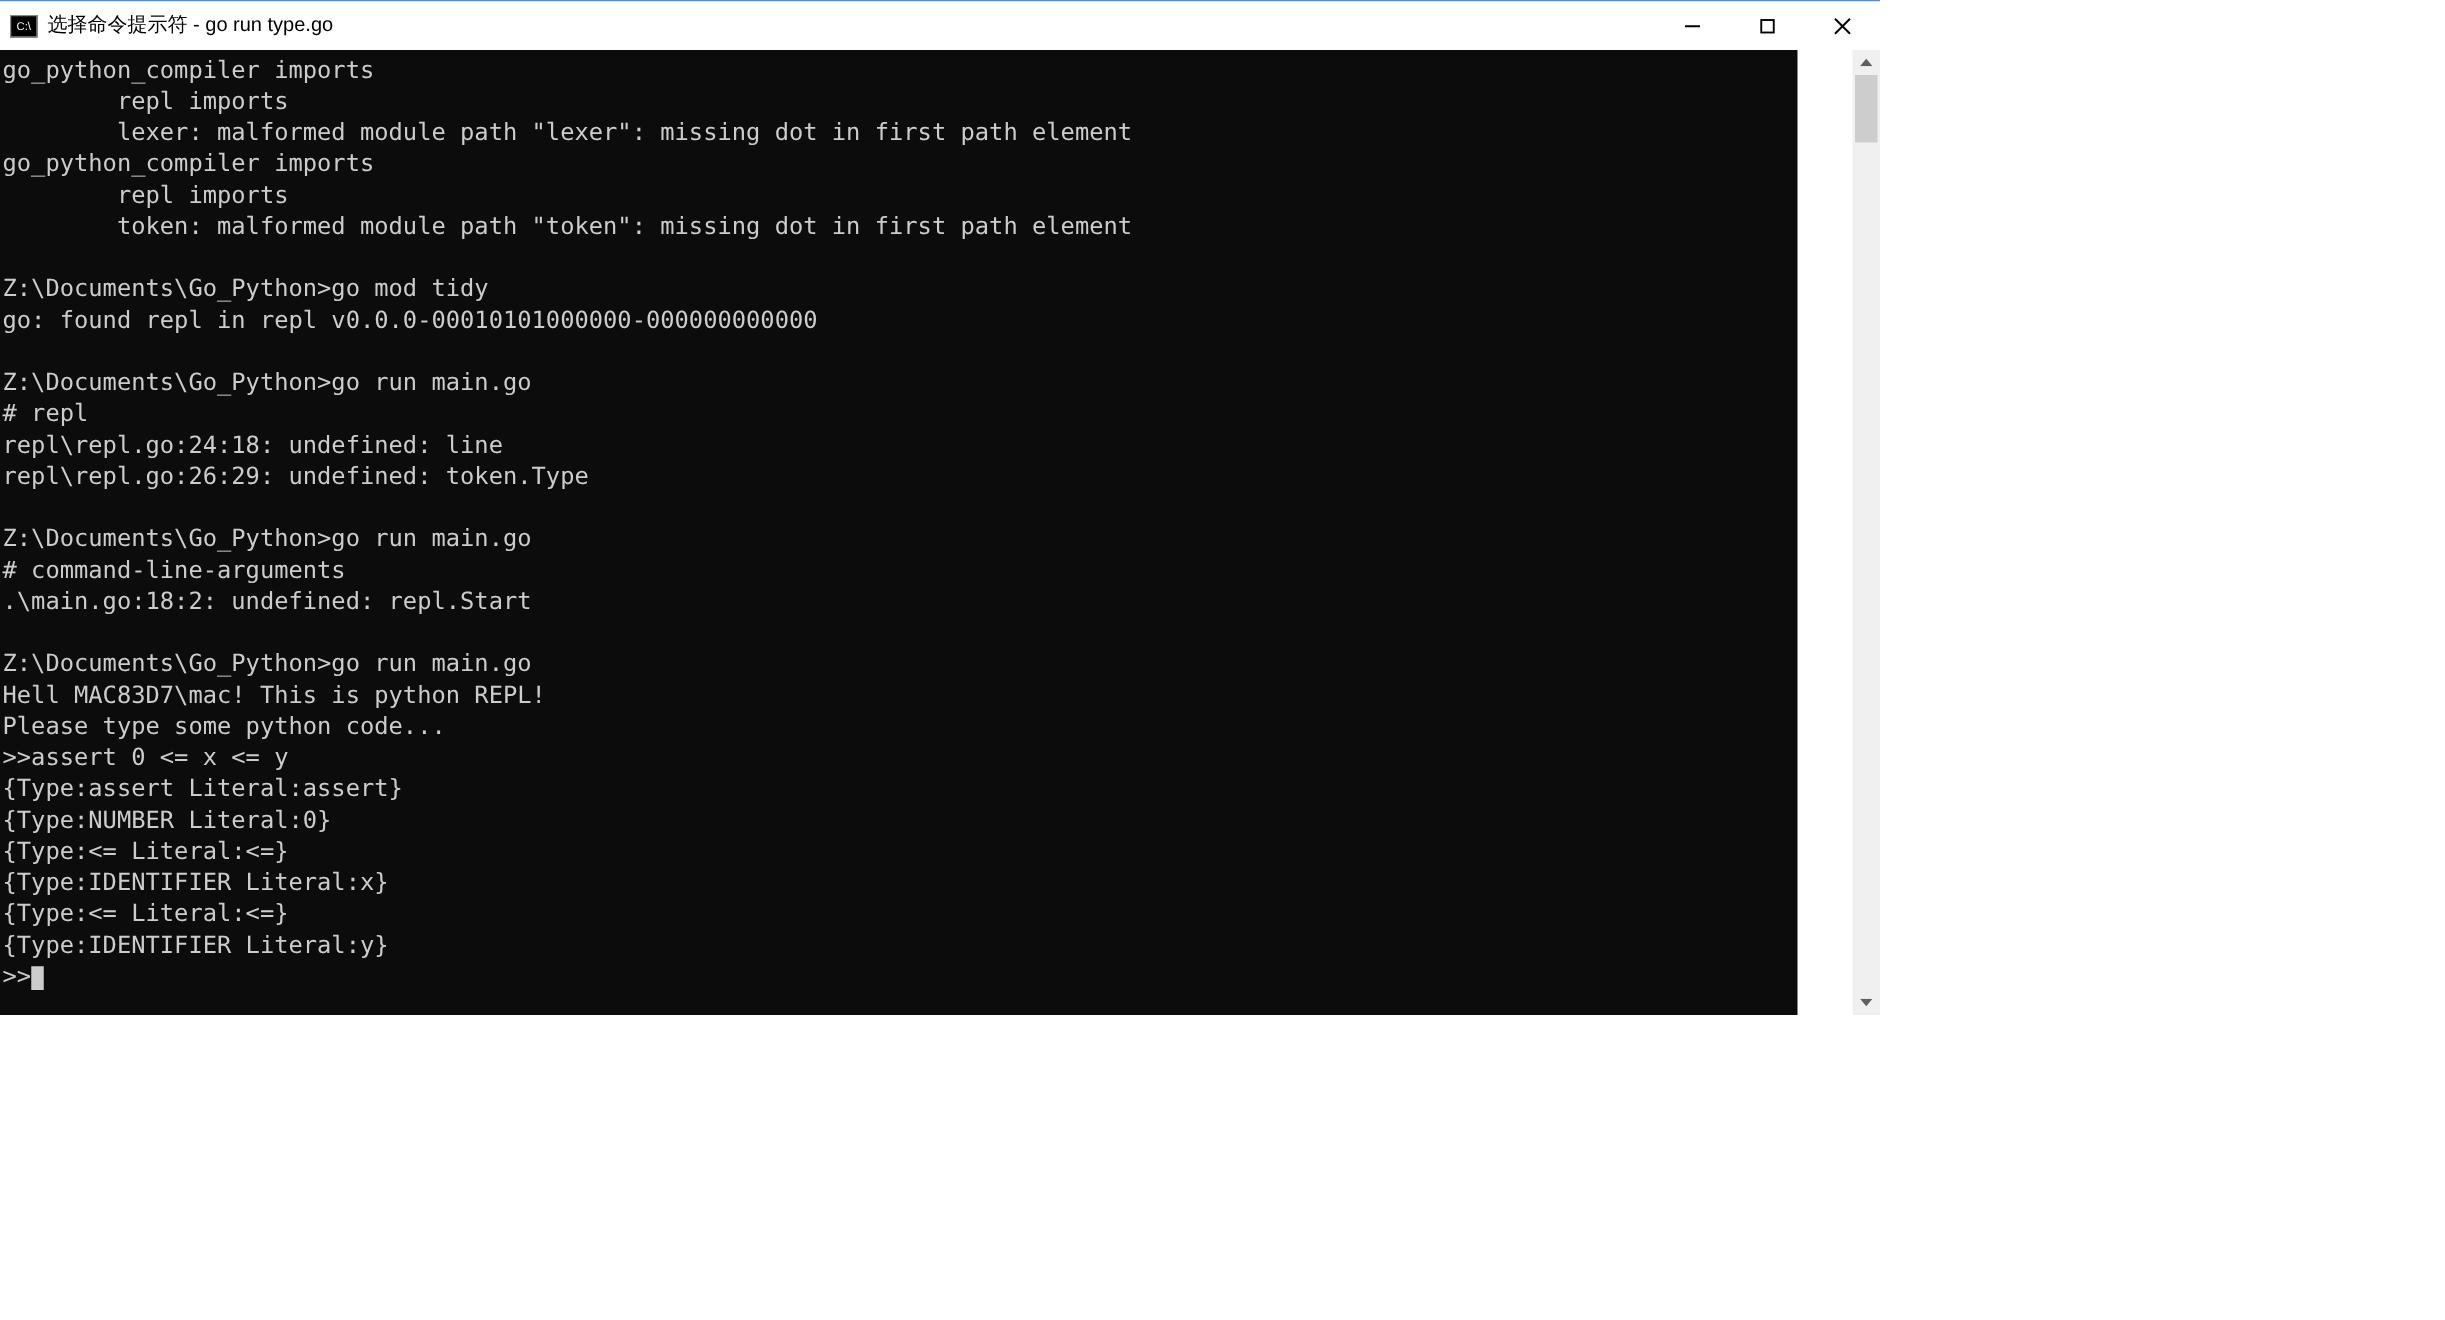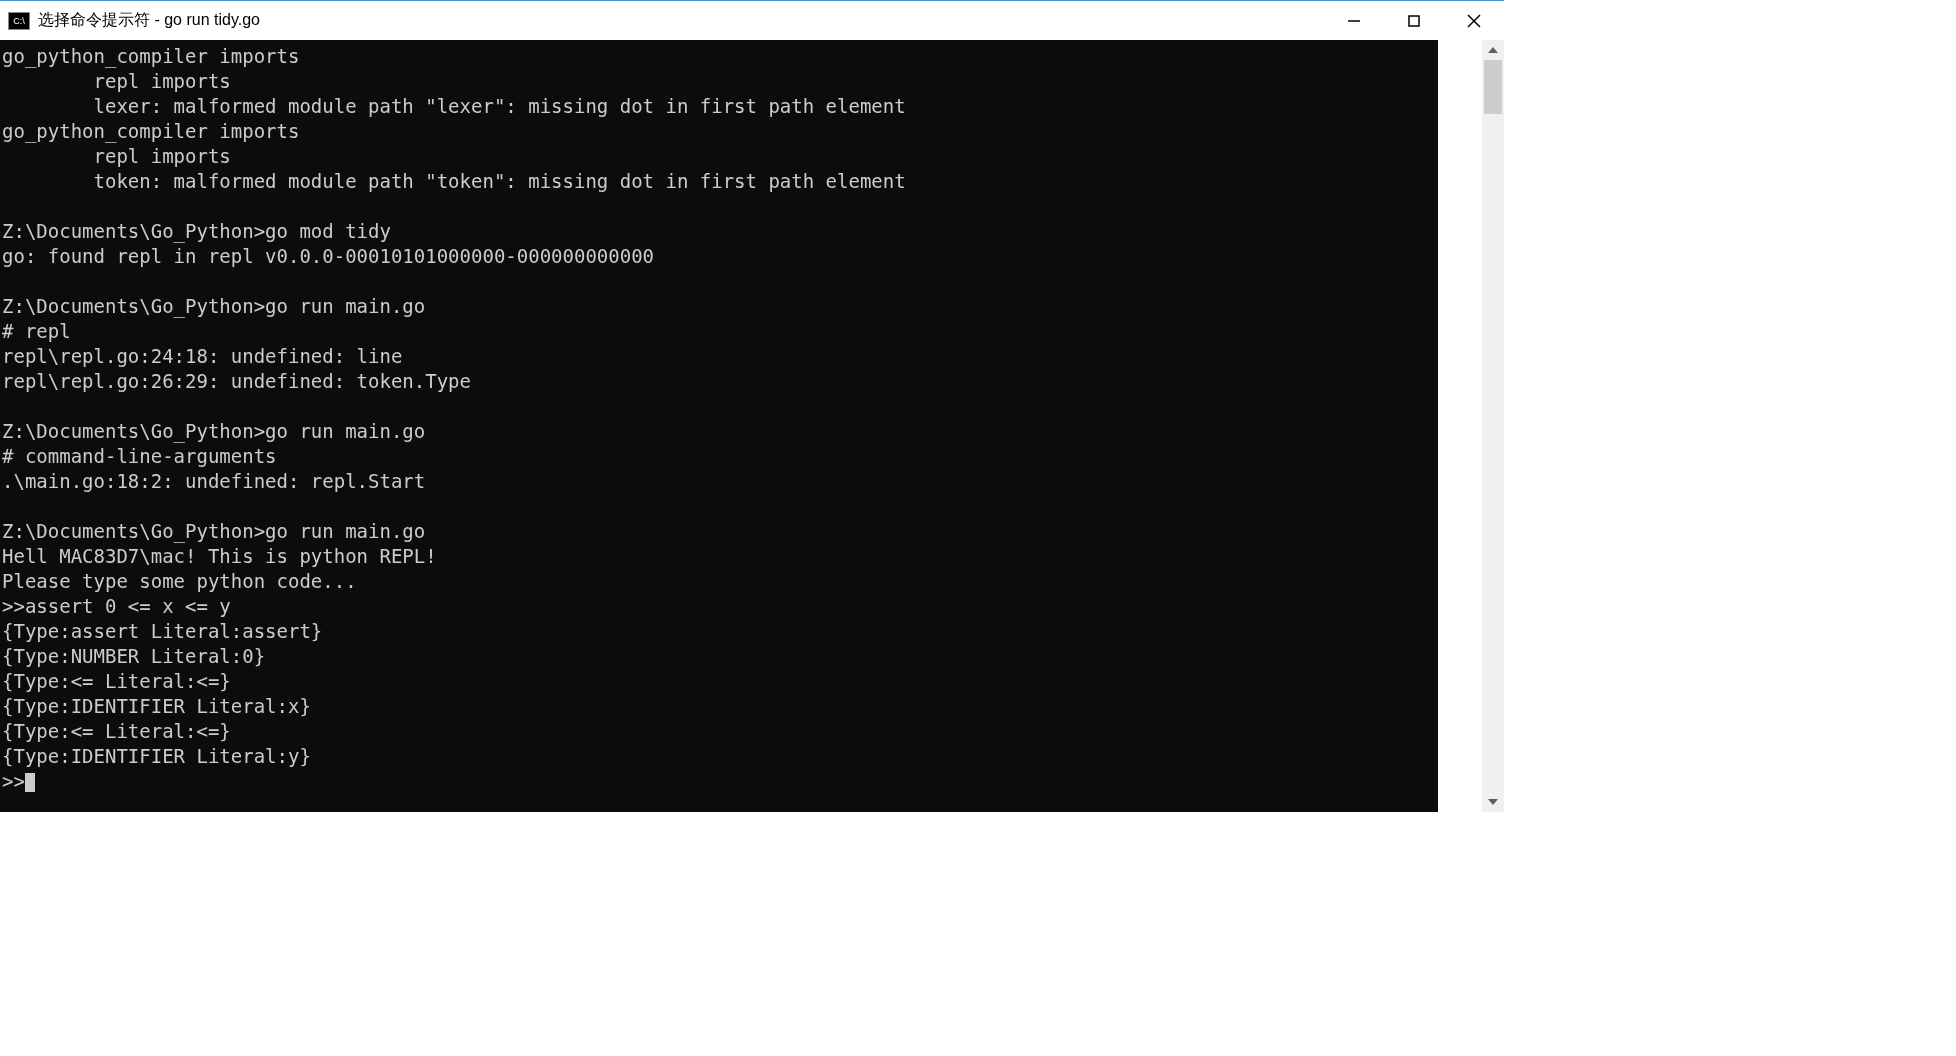--- a/index.html
+++ b/index.html
@@ -112,21 +112,21 @@
       height: 19px;
       background: #cccccc;
       vertical-align: text-bottom;
     }
   </style>
 </head>
 <body>
 
 <div class="title-bar">
   <div class="title-bar-icon">C:\</div>
-  <div class="title-text">选择命令提示符 - go  run tidy.go</div>
+  <div class="title-text">选择命令提示符 - go  run type.go</div>
   <div class="window-controls">
     <div class="window-btn">
       <svg width="14" height="14" viewBox="0 0 14 14">
           <line x1="1" y1="7" x2="13" y2="7"></line>
         </svg>
     </div>
     <div class="window-btn">
       <svg width="14" height="14" viewBox="0 0 14 14">
           <rect x="2" y="2" width="10" height="10"></rect>
         </svg>

